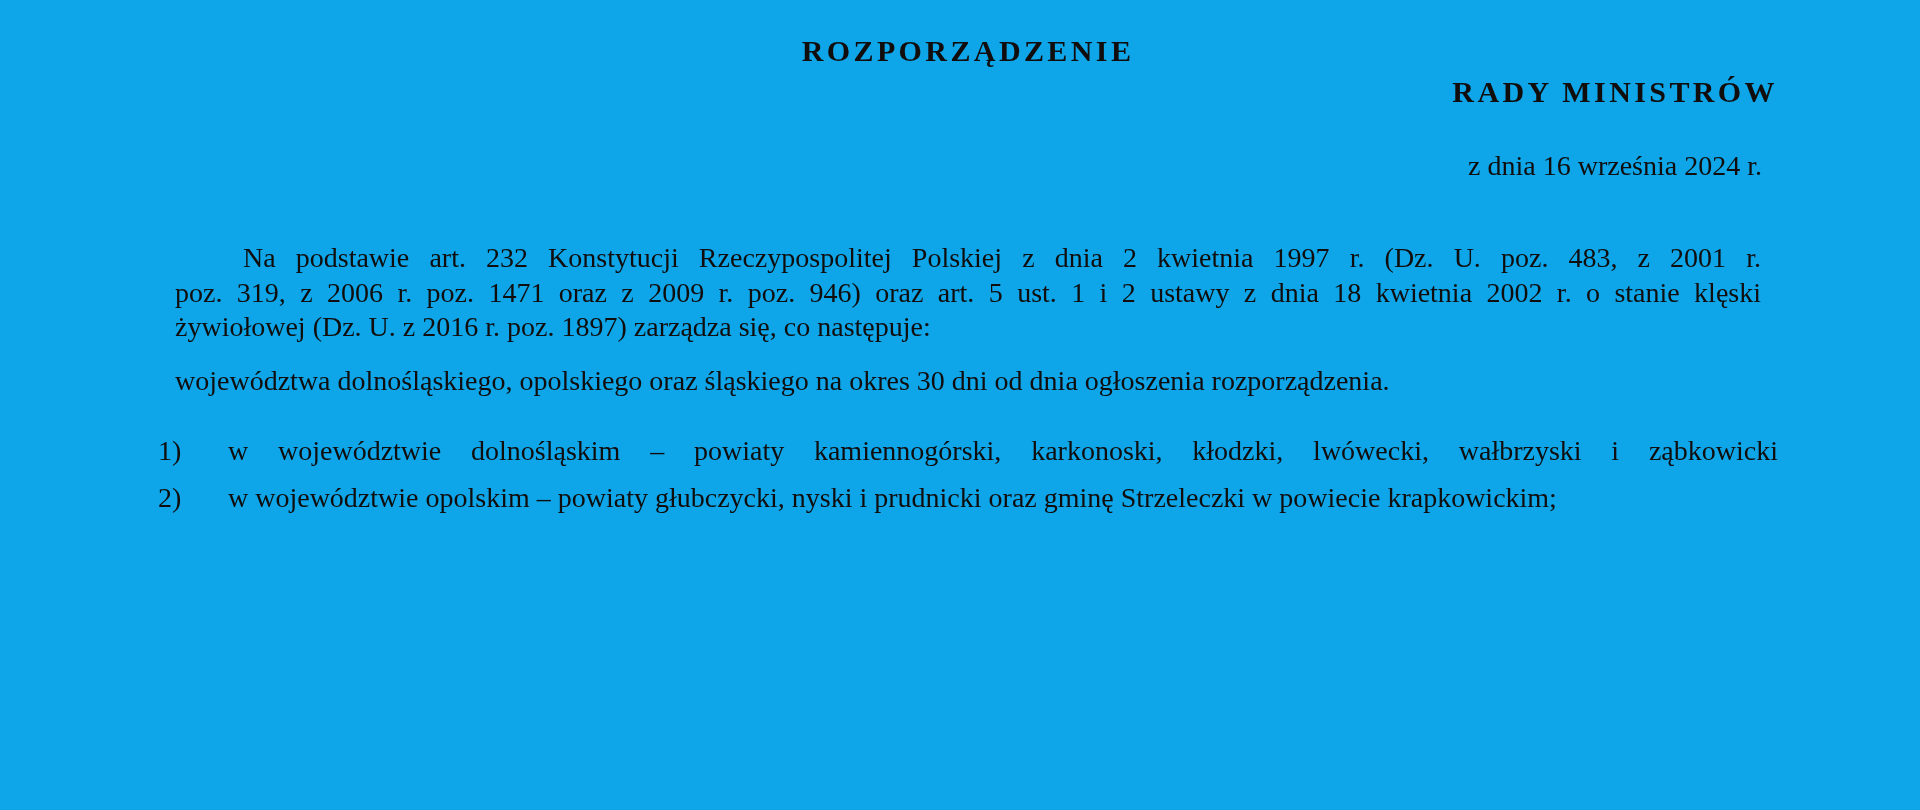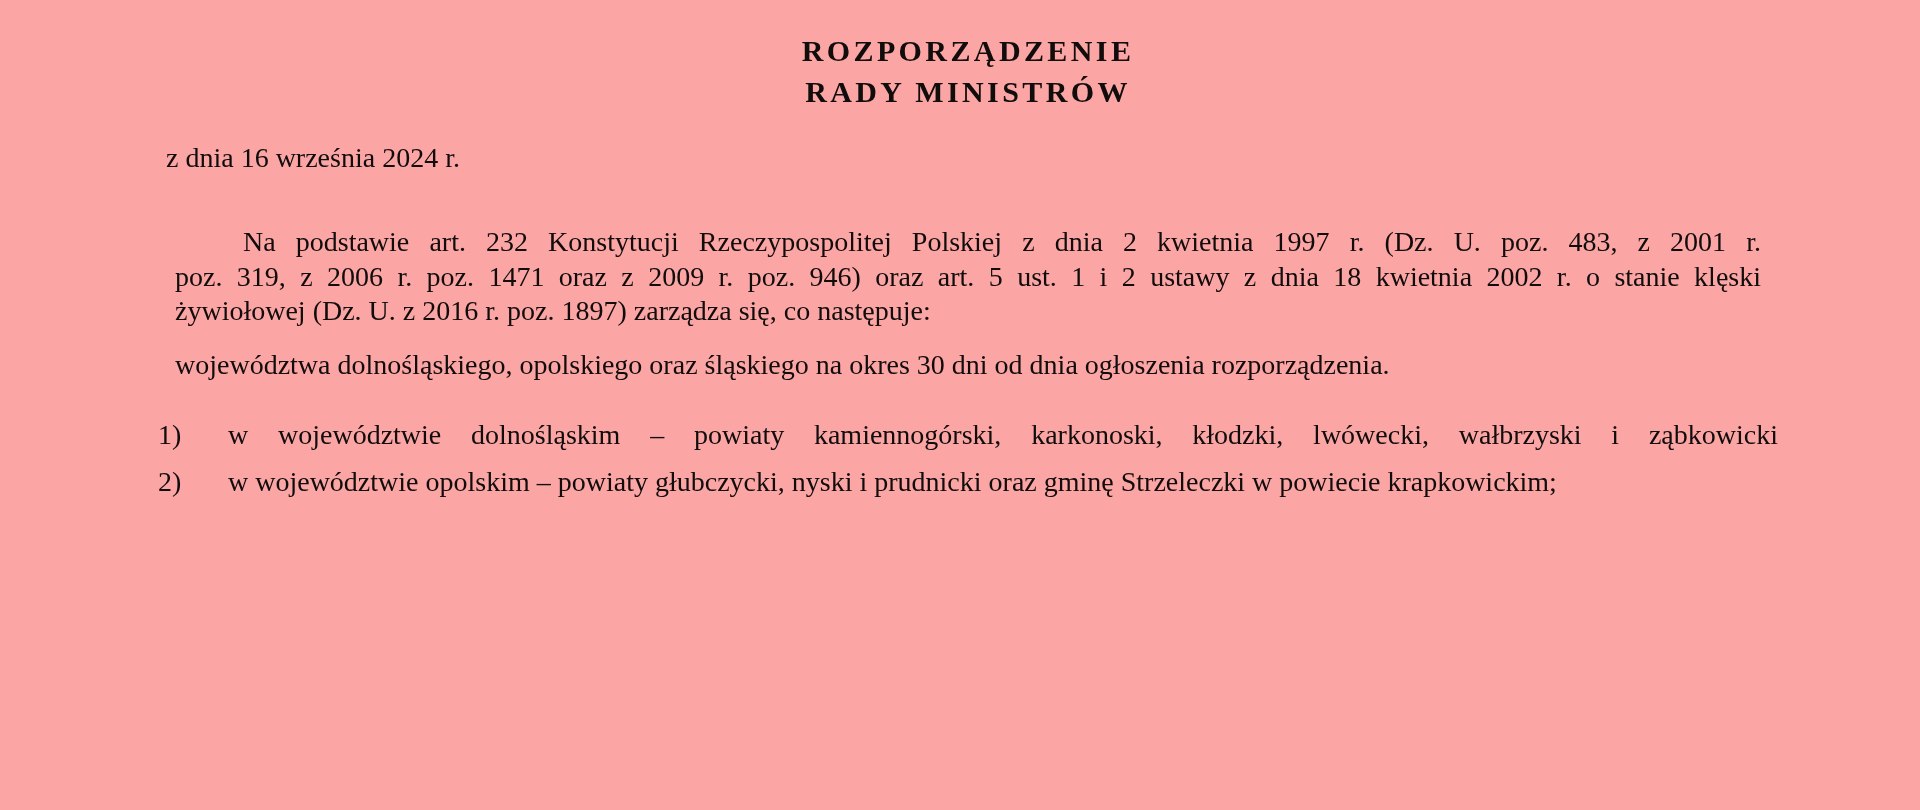--- a/index.html
+++ b/index.html
@@ -5,21 +5,21 @@
 <style>
   html, body {
     margin: 0;
     padding: 0;
     background: #ffffff;
   }
   .page {
     position: relative;
     width: 1920px;
     height: 810px;
-    background: #fca5a5;
+    background: #0ea5e9;
     overflow: hidden;
     font-family: "Liberation Serif", "DejaVu Serif", serif;
     color: #100d0c;
     box-sizing: border-box;
   }
   .content {
     position: absolute;
     left: 158px;
     top: 0;
     width: 1620px;
@@ -28,27 +28,27 @@
   
   .doc-title {
     text-align: center;
     font-weight: bold;
     font-size: 30px;
     line-height: 41px;
     letter-spacing: 3.4px;
     margin: 0;
   }
   .doc-title .title-line-1 { display: block; padding-top: 30px; }
-  .doc-title .title-line-2 { display: block; }
+  .doc-title .title-line-2 { display: block; text-align: right; }
 
   .doc-date {
-    text-align: left;
+    text-align: right;
     font-size: 28px;
     line-height: 34px;
-    margin: 8px;
+    margin: 16px;
     padding-top: 21px;
     font-weight: normal;
   }
 
   .doc-subject {
     text-align: center;
     font-weight: bold;
     font-size: 27px;
     line-height: 36px;
     margin: 0;

